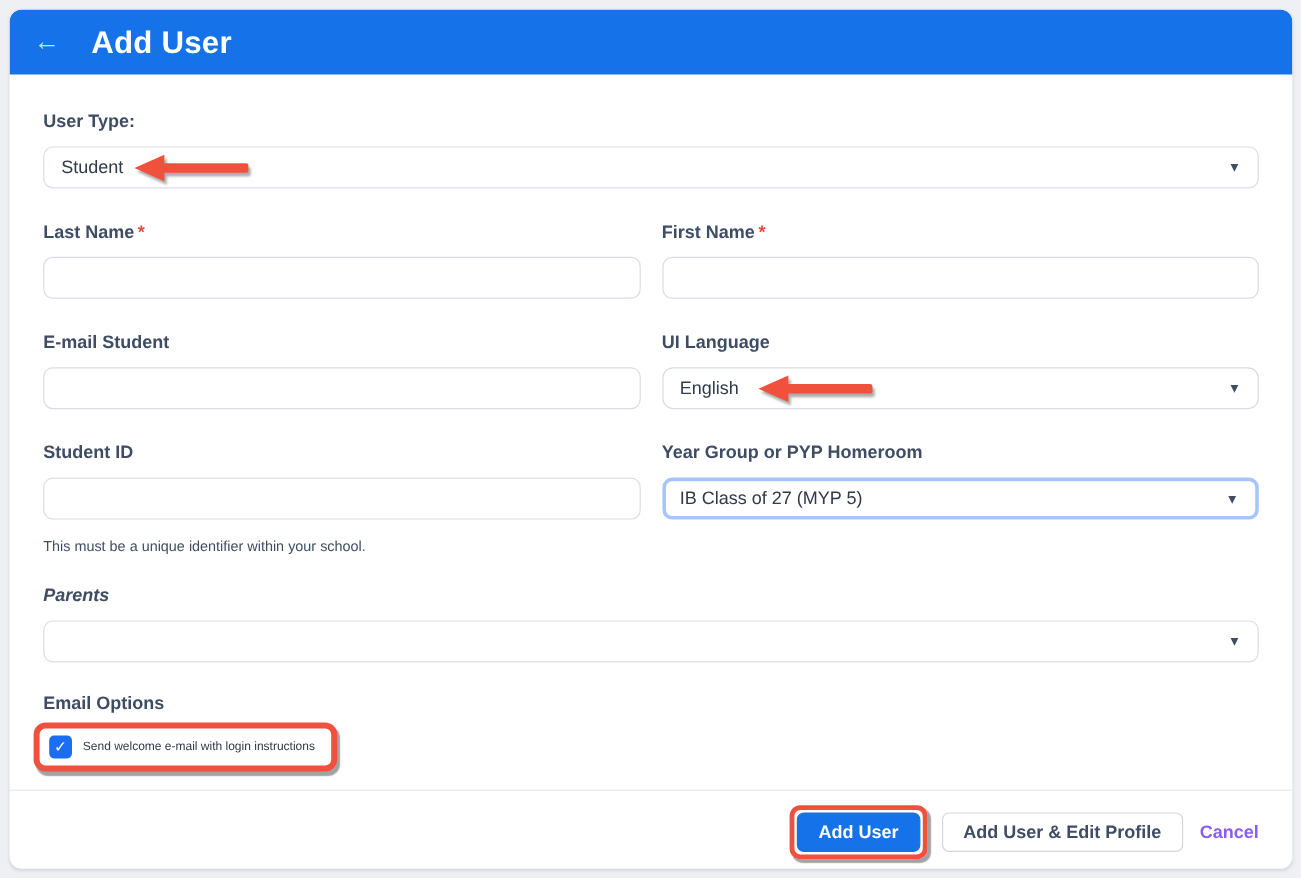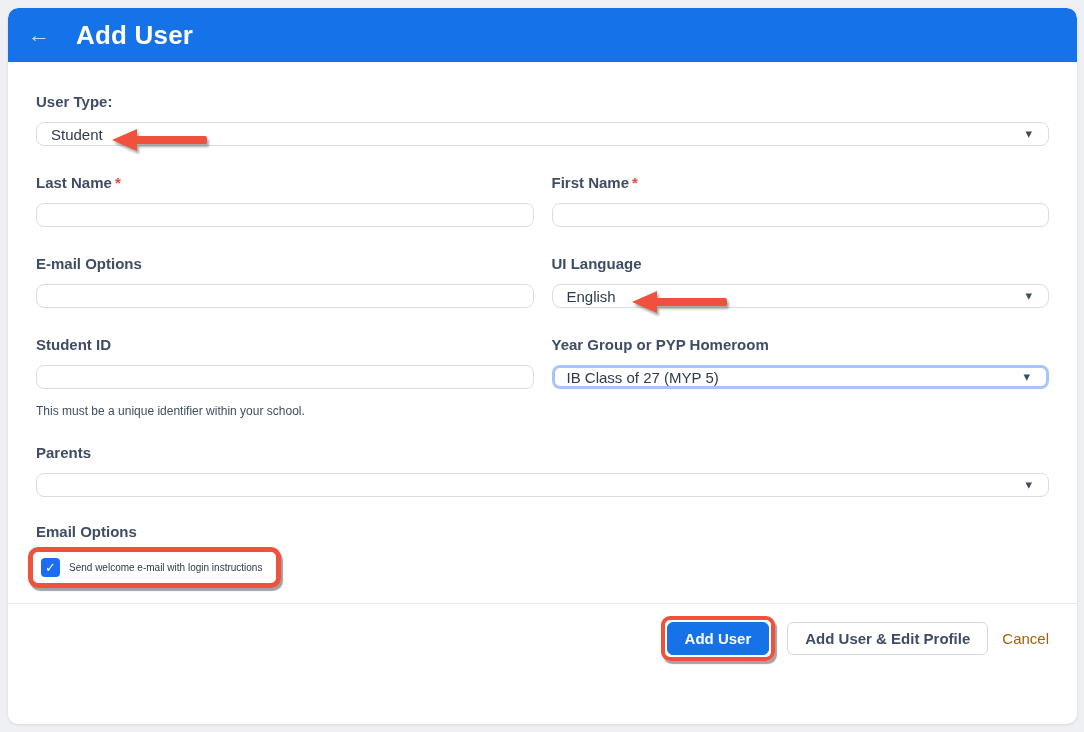--- a/index.html
+++ b/index.html
@@ -46,21 +46,21 @@
   .field-label {
     font-size: 15px;
     font-weight: bold;
     color: #3e4d63;
     margin-top: 28px;
   }
   .field-label .req { color: #e8473b; margin-left: 3px; }
   .mt-first { margin-top: 31px; }
   .text-input, .select {
     margin-top: 12px;
-    height: 24px;
+    height: 35px;
     width: 100%;
     border: 1px solid #d9dde3;
     border-radius: 8px;
     background: #ffffff;
     font-size: 15px;
     color: #2f3a4a;
     padding: 0 14px;
     outline: none;
     font-family: "Liberation Sans", "DejaVu Sans", sans-serif;
   }
@@ -174,23 +174,23 @@
     background: #1572e8;
     border: 1px solid #1572e8;
     color: #ffffff;
   }
   .btn-secondary {
     background: #ffffff;
     border: 1px solid #d4d8de;
     color: #3e4d63;
   }
   .cancel-link {
-    color: #a16207;
-    font-size: 15px;
-    font-weight: normal;
+    color: #8b5cf6;
+    font-size: 15px;
+    font-weight: bold;
     cursor: pointer;
     margin-left: 2px;
   }
 </style>
 </head>
 <body>
 
 <div class="card">
 
   <div class="header">
@@ -223,21 +223,21 @@
         <div class="field-label">
           <span>First Name</span><span class="req">*</span>
         </div>
         <input class="text-input" type="text" value="" style="">
       </div>
     </div>
 
     
     <div class="row">
       <div class="col">
-        <div class="field-label">E-mail Options</div>
+        <div class="field-label">E-mail Student</div>
         <input class="text-input" type="text" value="" style="">
       </div>
       <div class="col">
         <div class="field-label">UI Language</div>
         <div class="select" style="position:relative;border-radius:9px;">
           <span>English</span>
           <span class="caret">▾</span>
           <span class="annot-arrow" style="left:79px; top:6px;">
             <span class="head"></span>
               <span class="shaft"></span>
@@ -256,21 +256,21 @@
       <div class="col">
         <div class="field-label">Year Group or PYP Homeroom</div>
         <div class="select focused">
           <span>IB Class of 27 (MYP 5)</span>
           <span class="caret">▾</span>
         </div>
       </div>
     </div>
 
     
-    <div class="field-label" style="margin-top:26px;">Parents</div>
+    <div class="field-label" style="margin-top:26px;font-style:italic;">Parents</div>
     <div class="select">
       <span></span>
       <span class="caret">▾</span>
     </div>
 
     
     <div class="field-label" style="margin-top:26px;">Email Options</div>
     <div class="checkbox-highlight">
       <span class="checkbox">
         <span>✓</span>

